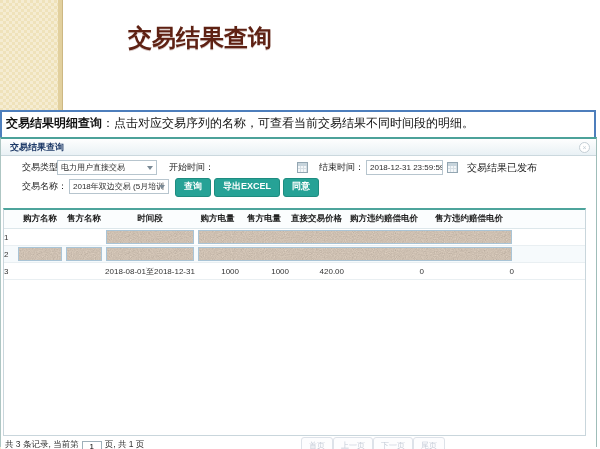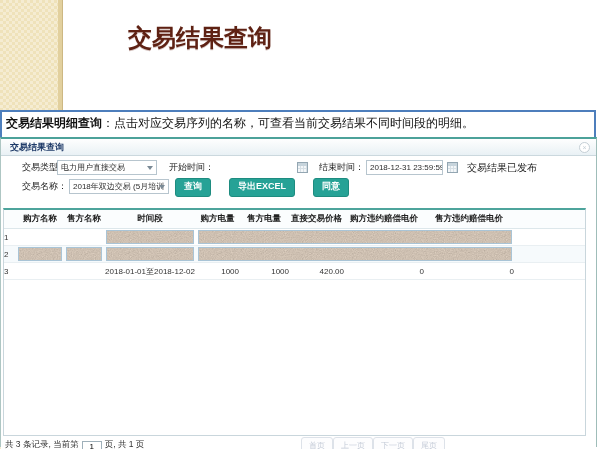--- a/index.html
+++ b/index.html
@@ -70,21 +70,21 @@
   }
   .cal{
     position:absolute;width:11px;height:11px;box-sizing:border-box;
     border:1px solid #93A6B2;background-color:#F4F7F9;
     background-image:
       linear-gradient(#C7D4DC 0 3px, transparent 3px),
       repeating-linear-gradient(90deg, transparent 0 2px, #D6DFE5 2px 3px),
       repeating-linear-gradient(transparent 0 5px, #D6DFE5 5px 6px);
   }
   .status-text{position:absolute;font-size:10px;color:#222;line-height:15px;white-space:nowrap;}
-  .btn-row{position:absolute;left:174px;top:22px;display:flex;gap:18px;}
+  .btn-row{position:absolute;left:174px;top:22px;display:flex;gap:3px;}
   .tbtn{
     height:17px;background:#26A296;border:1px solid #1E8C80;border-radius:3px;
     color:#fff;font-size:9px;font-weight:bold;line-height:15px;padding:0 8px;
     white-space:nowrap;cursor:pointer;
   }
   
   .grid-box{
     margin-left:2px;width:583px;height:228px;box-sizing:border-box;
     border:1px solid #C9D6DC;border-top:2px solid #4DA49C;background:#fff;
     overflow:hidden;
@@ -259,21 +259,21 @@
                   <rect width="100%" height="100%" filter="url(#noiseF)"></rect>
                 </svg>
               </div>
             </td>
           <td></td>
         </tr>
         <tr>
           <td class="num">3</td>
           <td></td>
           <td></td>
-          <td class="c">2018-01-01至2018-12-02</td>
+          <td class="c">2018-08-01至2018-12-31</td>
           <td class="r">1000</td>
           <td class="r">1000</td>
           <td class="r">420.00</td>
           <td class="r">0</td>
           <td class="r">0</td>
           <td></td>
         </tr>
       </tbody>
     </table>
   </div>

